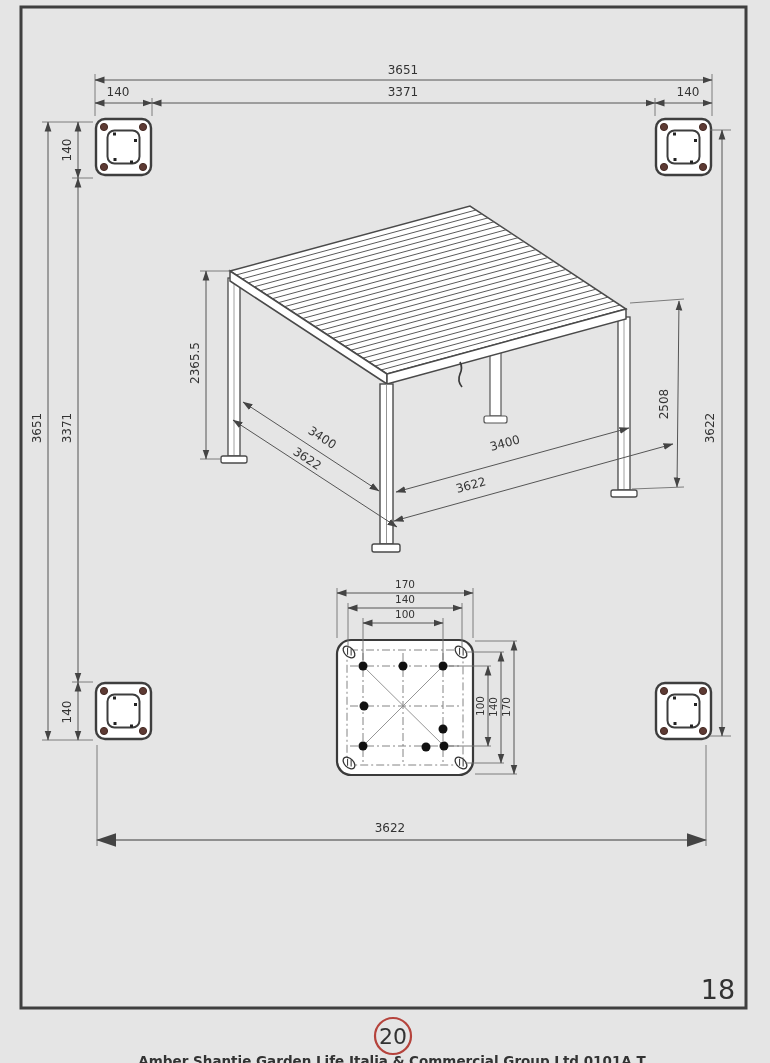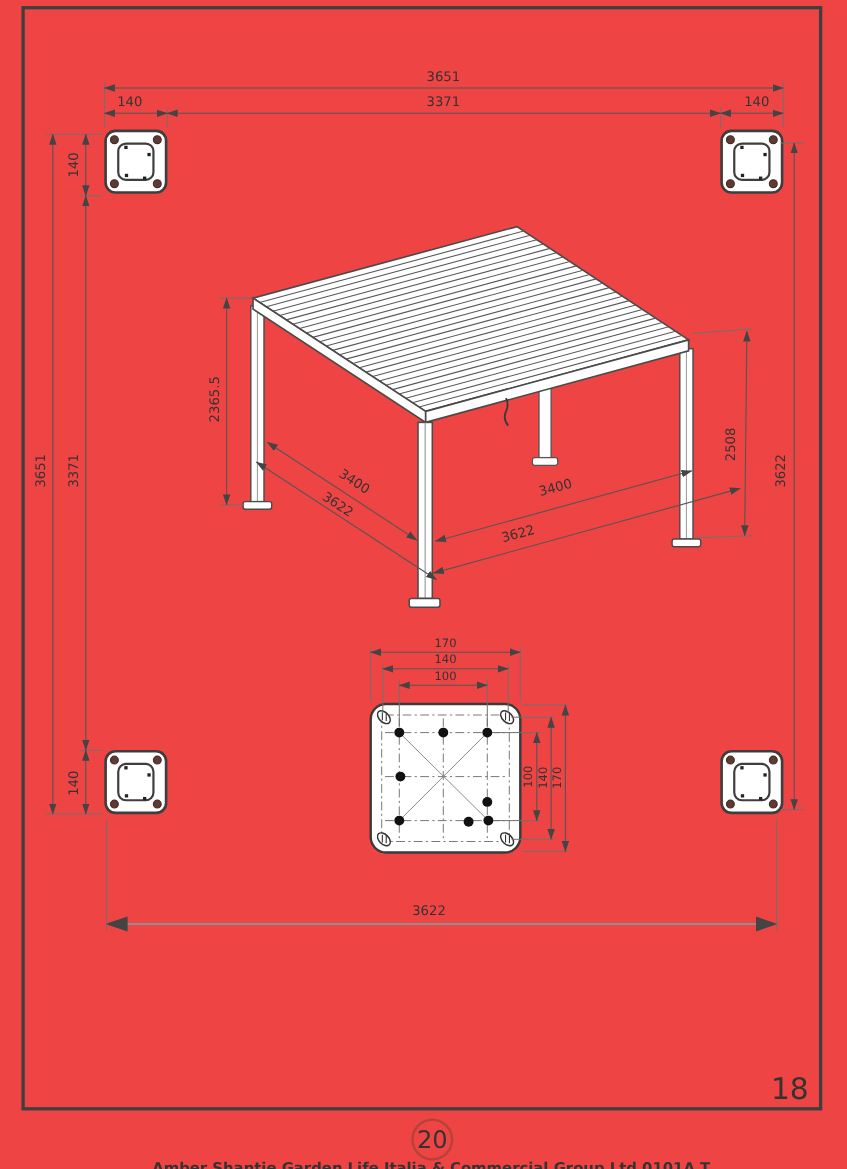--- a/index.html
+++ b/index.html
@@ -1,16 +1,16 @@
 <!DOCTYPE html>
 <html><head>
 <meta charset="utf-8">
 <style>
   html,body{margin:0;padding:0;background:#fff;}
-  .page{position:relative;width:770px;height:1063px;background:#ef4444;overflow:hidden;
+  .page{position:relative;width:770px;height:1063px;background:#e5e5e5;overflow:hidden;
         font-family:"DejaVu Sans", sans-serif;}
   svg text{fill:#333;font-family:"DejaVu Sans", sans-serif;}
   .dim{font-size:12px;}
   .dimS{font-size:10.5px;}
   .ext{stroke:#6f6f6f;stroke-width:0.9;}
   .dln{stroke:#555;stroke-width:1;fill:none;}
   .cdash{stroke:#777;stroke-width:0.9;fill:none;stroke-dasharray:8 3 2 3;}
 </style>
 </head>
 <body>

